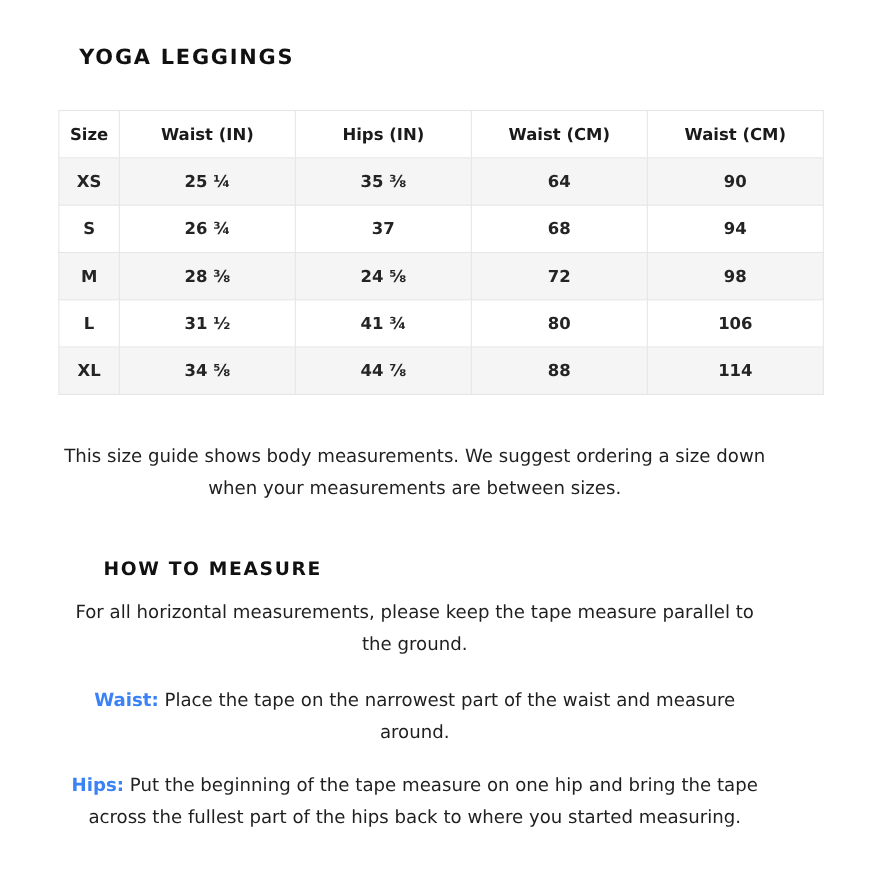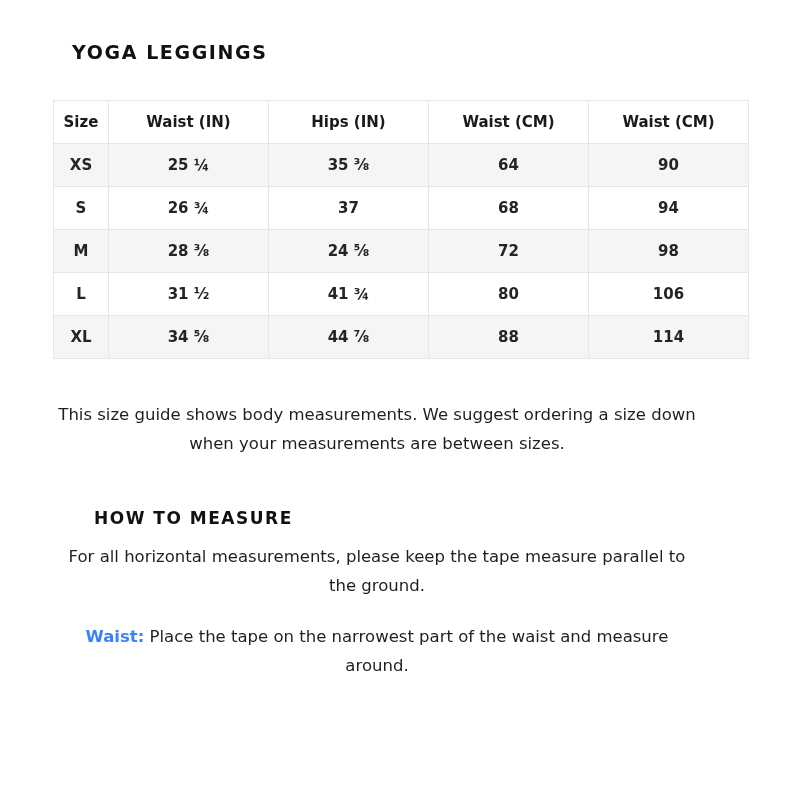--- a/index.html
+++ b/index.html
@@ -168,14 +168,18 @@
 
   <h2 class="section-heading h-measure">HOW TO MEASURE</h2>
 
   <p class="body-copy p-parallel">For all horizontal measurements, please keep the tape measure parallel to the ground.</p>
 
   <p class="body-copy p-waist">
     <span class="lead">Waist:</span> 
     <span>Place the tape on the narrowest part of the waist and measure around.</span>
   </p>
 
+  <p class="body-copy p-hips">
+    <span class="lead">Hips:</span> 
+    <span>Put the beginning of the tape measure on one hip and bring the tape across the fullest part of the hips back to where you started measuring.</span>
+  </p>
 
 </div>
 
 </body></html>

